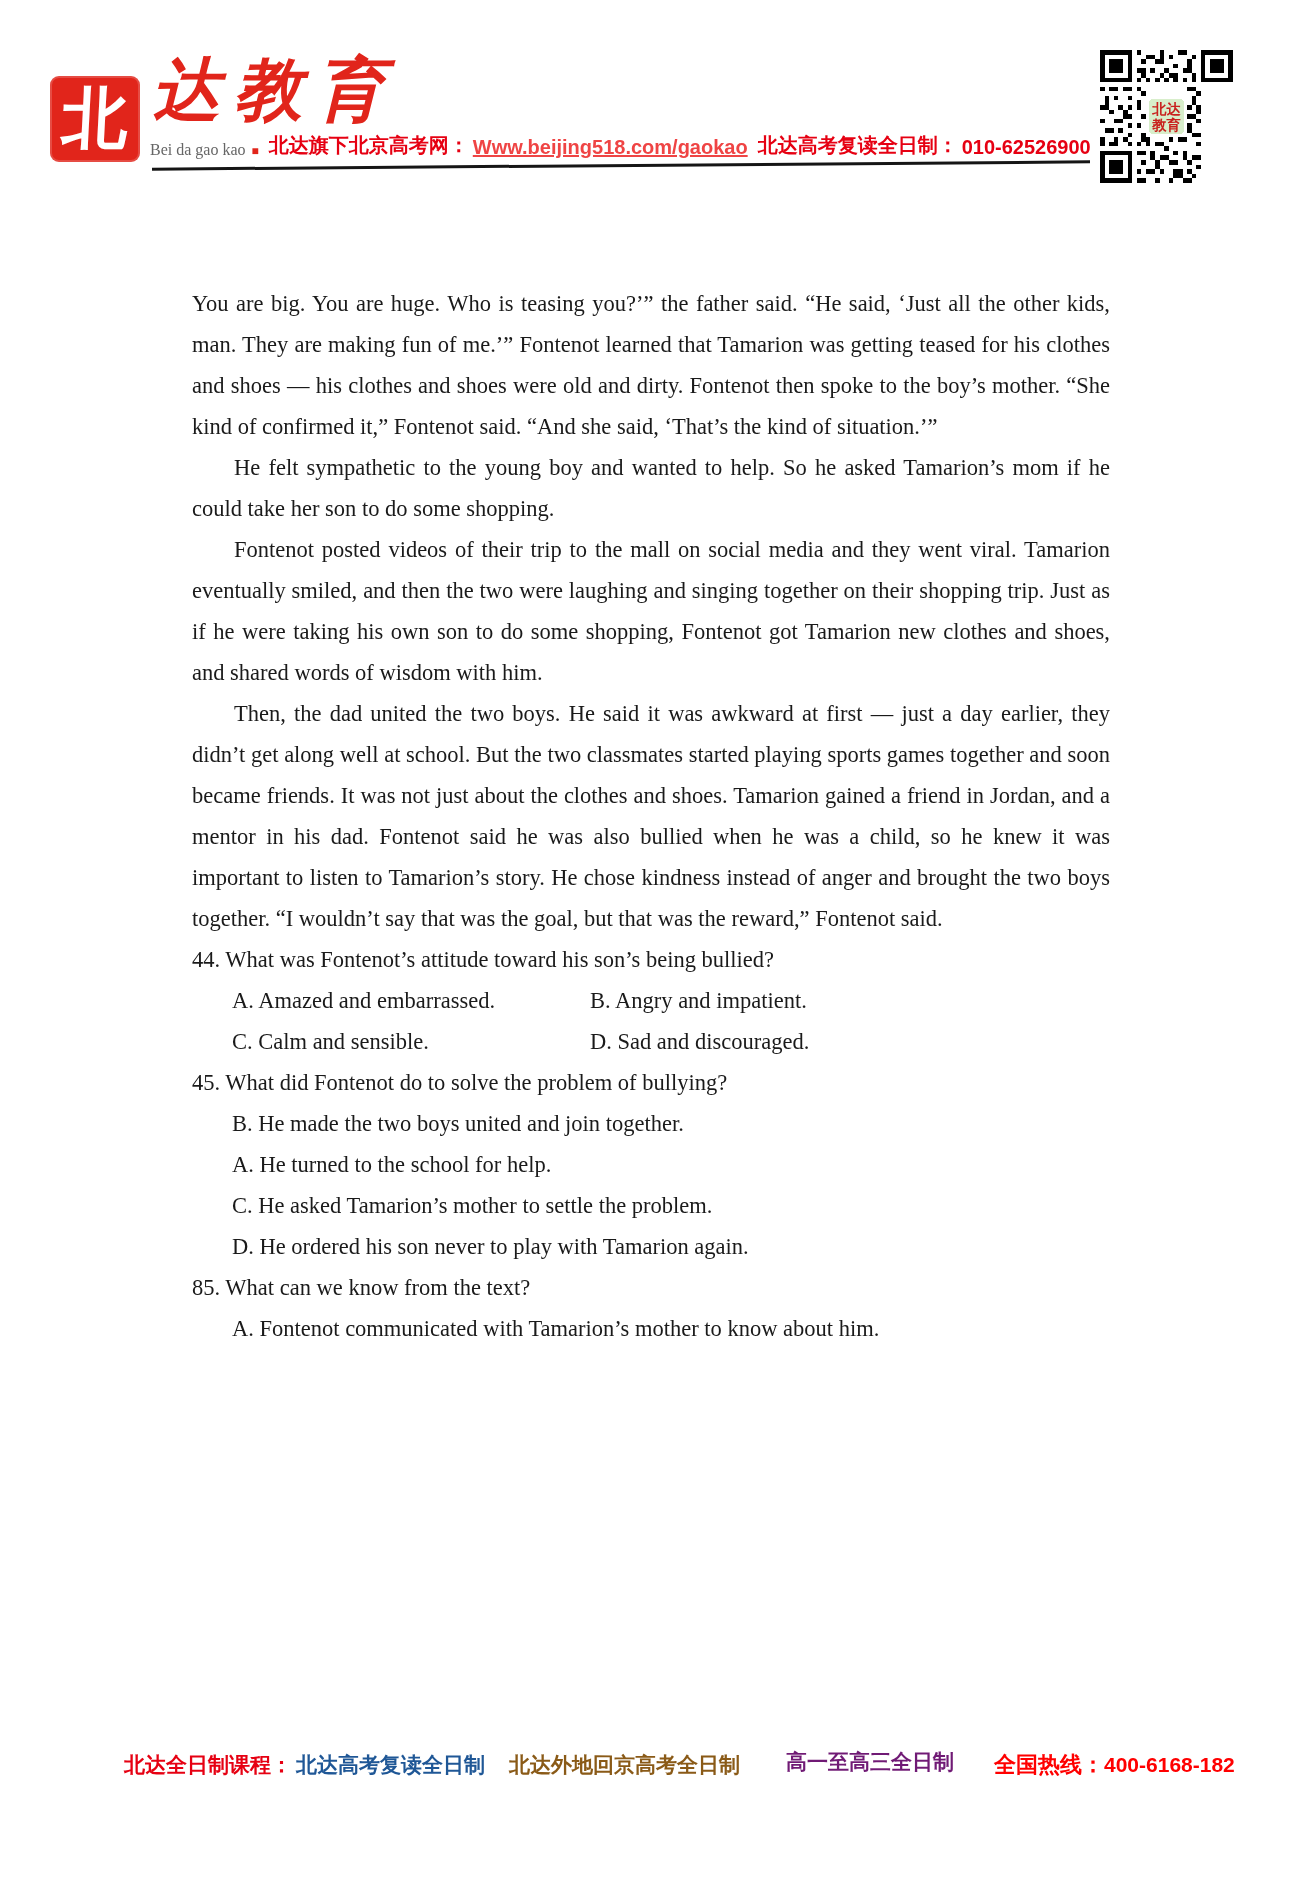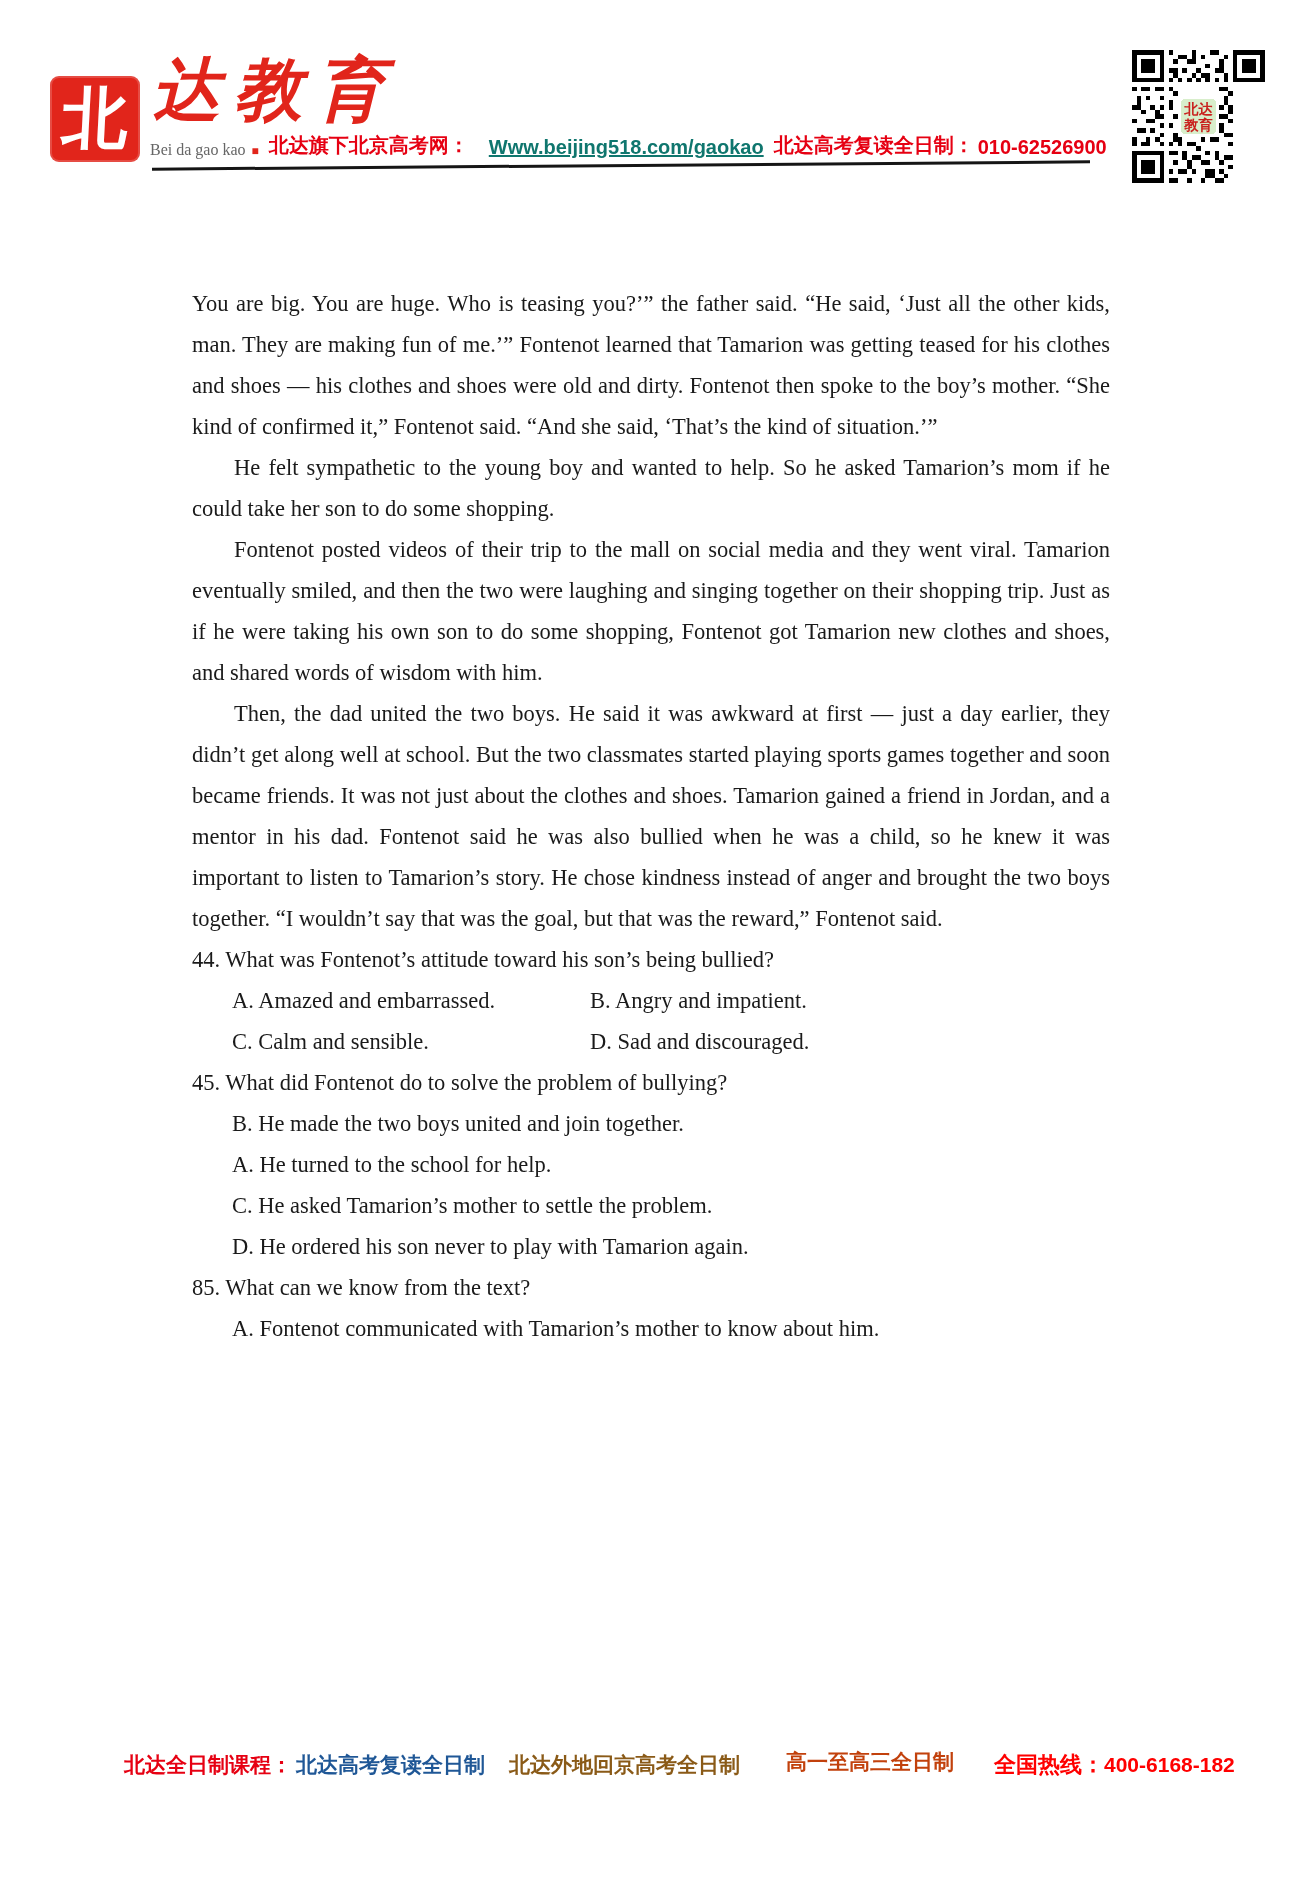--- a/index.html
+++ b/index.html
@@ -11,47 +11,47 @@
         border-radius:9px;display:flex;align-items:center;justify-content:center;
         box-shadow:inset 0 0 0 2px rgba(255,255,255,.18);}
   .seal span{color:#ffffff;font-size:66px;font-weight:700;font-family:"Liberation Serif",serif;
         line-height:1;transform:skewX(-3deg);}
   .brand-script{position:absolute;left:152px;top:56px;color:#e1251b;font-size:68px;line-height:1;
         font-weight:700;font-style:italic;letter-spacing:14px;font-family:"Liberation Serif",serif;}
   .tagline{position:absolute;left:150px;top:132px;display:flex;align-items:flex-end;white-space:nowrap;}
   .pinyin{color:#666;font-size:16px;font-family:"Liberation Serif",serif;margin-right:6px;}
   .red-sq{color:#e1251b;font-size:12px;margin-right:10px;}
   .hdr-red{color:#e60012;font-size:20px;font-weight:700;font-family:"Liberation Sans",sans-serif;}
-  .hdr-link{color:#0f766e;font-size:20px;font-weight:700;text-decoration:underline;
-        font-family:"Liberation Sans",sans-serif;margin:0 10px 0 20px;cursor:pointer;}
+  .hdr-link{color:#ef4444;font-size:20px;font-weight:700;text-decoration:underline;
+        font-family:"Liberation Sans",sans-serif;margin:0 10px 0 4px;cursor:pointer;}
   .hdr-phone{color:#e60012;font-size:20px;font-weight:700;font-family:"Liberation Sans",sans-serif;margin-left:4px;}
   .hdr-rule{position:absolute;left:152px;top:164px;width:938px;height:3px;background:#151515;
         transform:rotate(-0.45deg);}
-  .qr{position:absolute;left:1132px;top:50px;width:133px;height:133px;}
+  .qr{position:absolute;left:1100px;top:50px;width:133px;height:133px;}
 
   
   .content{position:absolute;left:192px;top:283px;width:918px;font-size:22.5px;line-height:41px;}
   .para{margin:0;text-align:justify;}
   .ind{text-indent:42px;}
   .qline{margin:0;}
   .opt-row{display:flex;padding-left:40px;}
   .opt-col1{flex:0 0 358px;}
   .opt{padding-left:40px;}
 
   
   .pagenum{position:absolute;left:0;top:1552px;width:100%;text-align:center;
         font-family:"Liberation Sans",sans-serif;font-weight:700;font-size:16px;color:#111;}
 
   
   .footer{position:absolute;left:124px;top:1750px;display:flex;align-items:baseline;white-space:nowrap;
         font-family:"Liberation Sans",sans-serif;font-weight:700;}
   .f-label{color:#e60012;font-size:21px;margin-right:4px;}
   .f-blue{color:#1f5796;font-size:21px;margin-right:24px;}
   .f-brown{color:#8a5a17;font-size:21px;margin-right:46px;}
-  .f-green{color:#c2410c;font-size:21px;margin-right:40px;position:relative;top:-3px;}
+  .f-green{color:#701a75;font-size:21px;margin-right:40px;position:relative;top:-3px;}
   .f-hot-label{color:#ff0000;font-size:22px;}
   .f-hot-num{color:#ff0000;font-size:21px;}
 </style>
 </head>
 <body>
 
 <div class="page">
 
   <div class="seal">
     <span>北</span>

